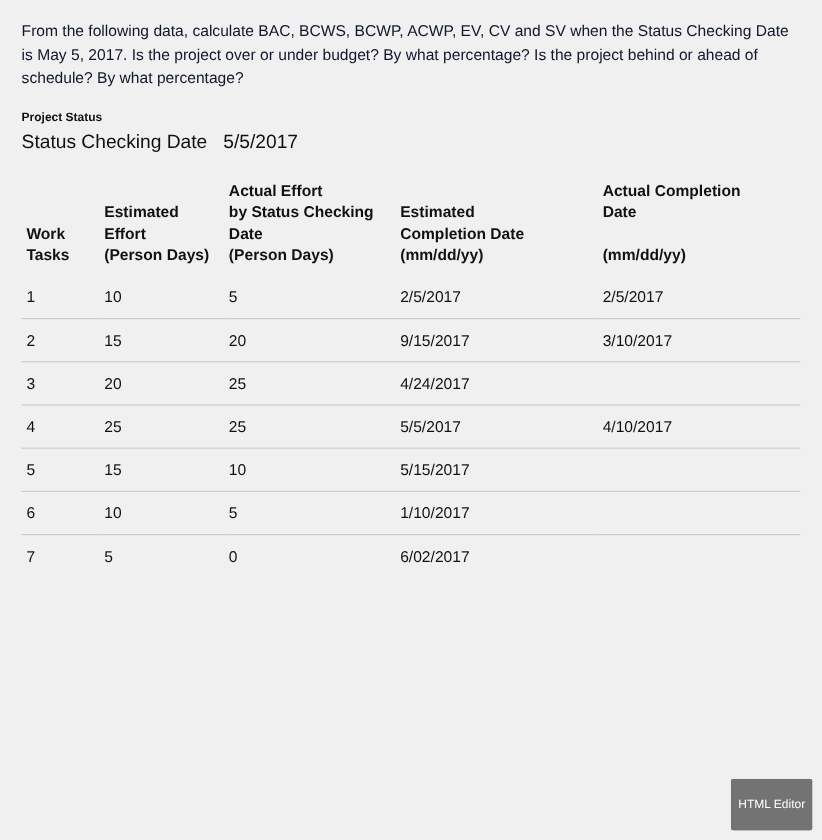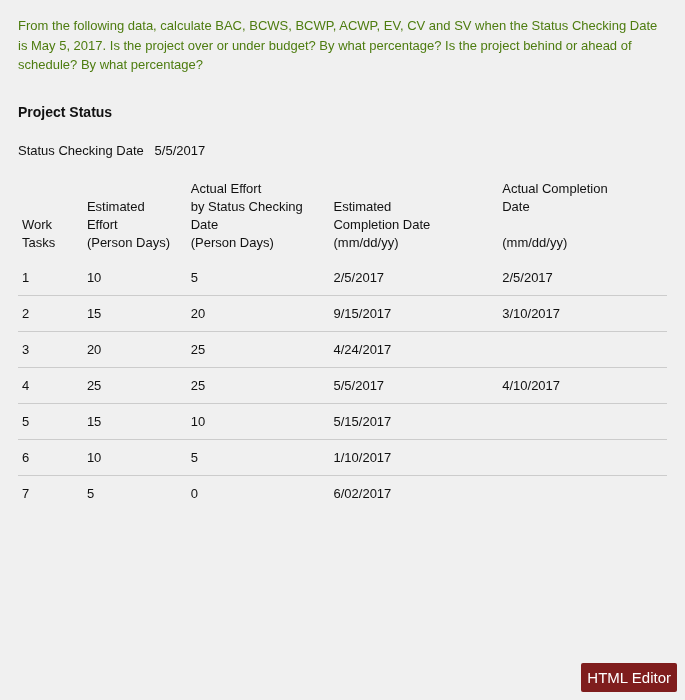--- a/index.html
+++ b/index.html
@@ -14,43 +14,43 @@
       background-color: #f0f0f0;
       width: 685px;
       min-height: 700px;
       padding: 16px 18px;
       color: #111;
     }
 
     .intro-text {
       font-size: 13px;
       line-height: 1.5;
-      margin-bottom: 29px;
-      color: #4d7c0f;
+      margin-bottom: 18px;
+      color: #0f172a;
     }
 
     .section-title {
       font-weight: bold;
-      font-size: 14px;
-      margin-bottom: 23px;
+      font-size: 10px;
+      margin-bottom: 6px;
     }
 
     .status-date-row {
-      font-size: 13px;
+      font-size: 16px;
       margin-bottom: 18px;
     }
 
     table {
       border-collapse: collapse;
       width: 100%;
       font-size: 13px;
     }
 
     th {
-      font-weight: normal;
+      font-weight: bold;
       text-align: left;
       vertical-align: bottom;
       padding: 4px 8px 8px 4px;
       font-size: 13px;
       line-height: 1.4;
     }
 
     td {
       padding: 10px 8px 10px 4px;
       vertical-align: top;
@@ -65,24 +65,24 @@
     .col-work { width: 50px; }
     .col-estimated { width: 80px; }
     .col-actual { width: 110px; }
     .col-est-completion { width: 130px; }
     .col-actual-completion { width: 130px; }
 
     .html-editor-badge {
       position: fixed;
       bottom: 8px;
       right: 8px;
-      background: #7f1d1d;
+      background: #737373;
       color: white;
-      font-size: 15px;
-      padding: 6px 6px;
+      font-size: 10px;
+      padding: 16px 6px;
       border-radius: 2px;
     }
   </style>
 </head>
 <body>
 
 <p class="intro-text">From the following data, calculate BAC, BCWS, BCWP, ACWP, EV, CV and SV when the Status Checking Date is May 5, 2017.  Is the project over or under budget?  By what percentage?  Is the project behind or ahead of schedule?  By what percentage?</p>
 
 <div class="section-title">Project Status</div>
 

